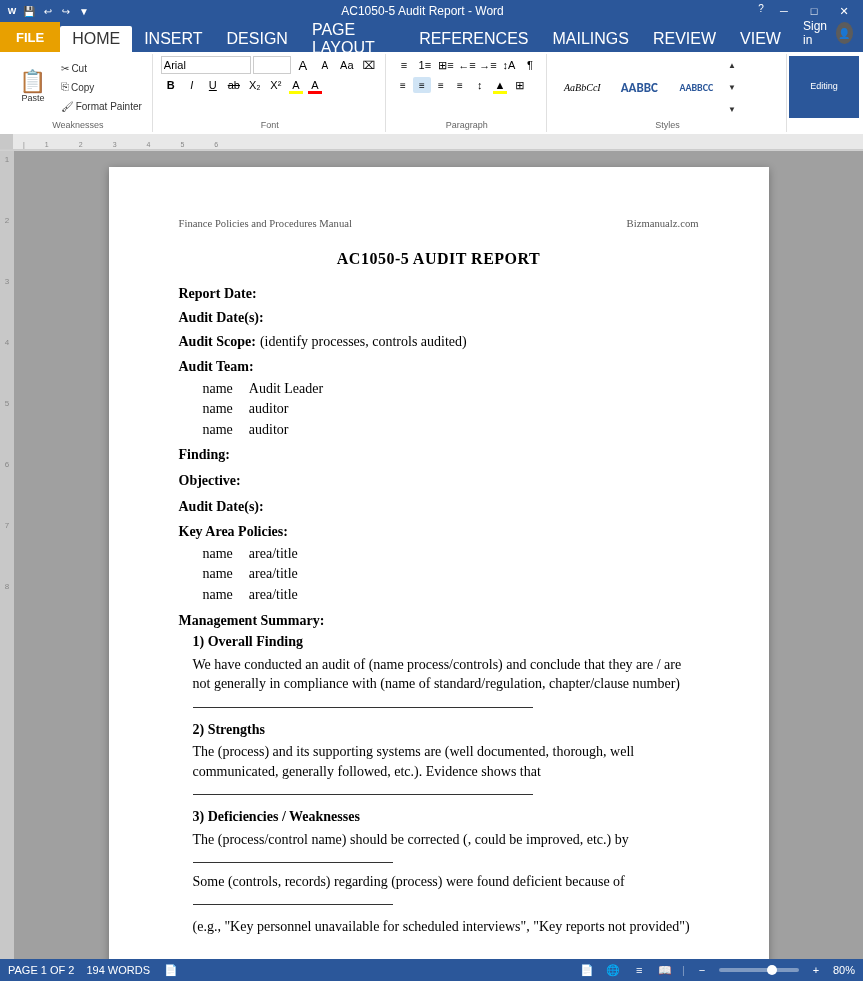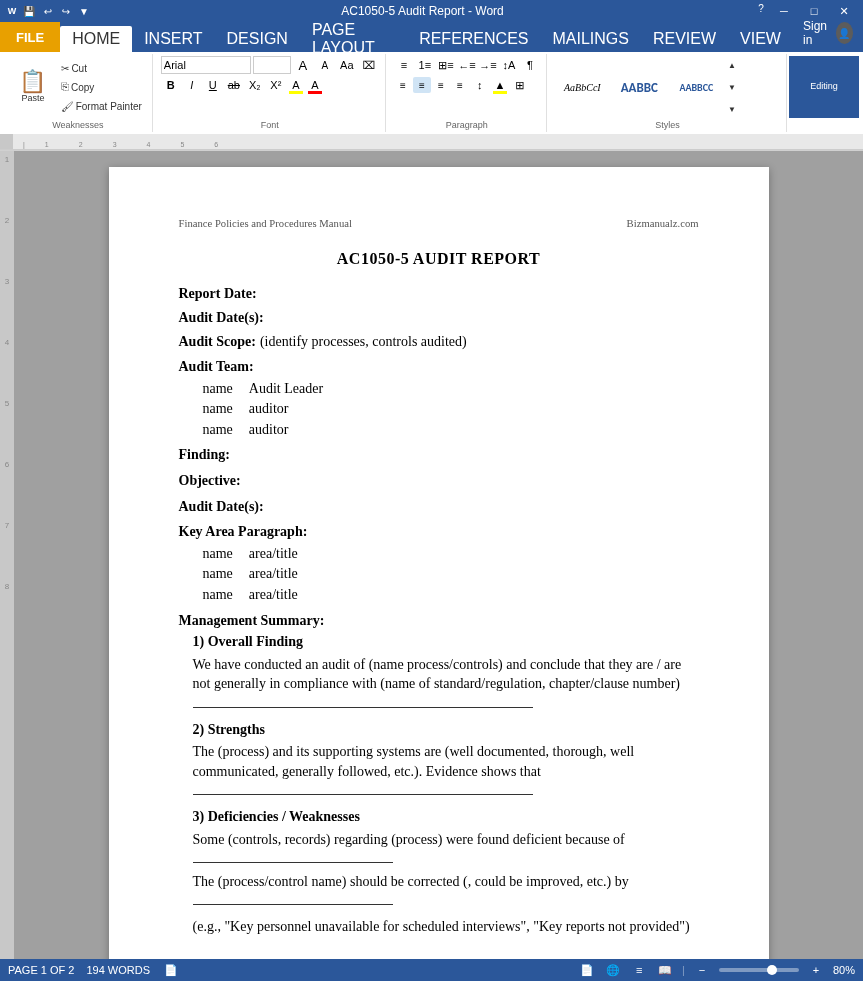--- a/index.html
+++ b/index.html
@@ -294,21 +294,21 @@
           <span>auditor</span>
         </li>
       </ul>
 
       <div class="doc-section-label">Finding:</div>
 
       <div class="doc-section-label">Objective:</div>
 
       <div class="doc-section-label">Audit Date(s):</div>
 
-      <div class="doc-section-label">Key Area Paragraph:</div>
+      <div class="doc-section-label">Key Area Policies:</div>
       <ul class="doc-bullet-list">
         <li class="doc-bullet-item">
           <span>name</span>
           <span>area/title</span>
         </li>
         <li class="doc-bullet-item">
           <span>name</span>
           <span>area/title</span>
         </li>
         <li class="doc-bullet-item">
@@ -331,25 +331,25 @@
         <div class="doc-sub-title">2) Strengths</div>
         <div class="doc-body-text">
           <span>The (process) and its supporting systems are (well documented, thorough, well communicated, generally followed, etc.).  Evidence shows that</span>
           <span class="doc-underline-long"></span>
         </div>
       </div>
 
       <div class="doc-sub-section">
         <div class="doc-sub-title">3) Deficiencies / Weaknesses</div>
         <div class="doc-body-text">
+          <span>The (process/control name) should be corrected (, could be improved, etc.) by</span>
+          <span class="doc-underline-line"></span>
+        </div>
+        <div class="doc-body-text">
           <span>Some (controls, records) regarding (process) were found deficient because of</span>
-          <span class="doc-underline-line"></span>
-        </div>
-        <div class="doc-body-text">
-          <span>The (process/control name) should be corrected (, could be improved, etc.) by</span>
           <span class="doc-underline-line"></span>
         </div>
       </div>
 
       <div class="doc-sub-section">
         <div class="doc-body-text">(e.g., "Key personnel unavailable for scheduled interviews", "Key reports not provided")</div>
       </div>
 
     </div>
   </div>

